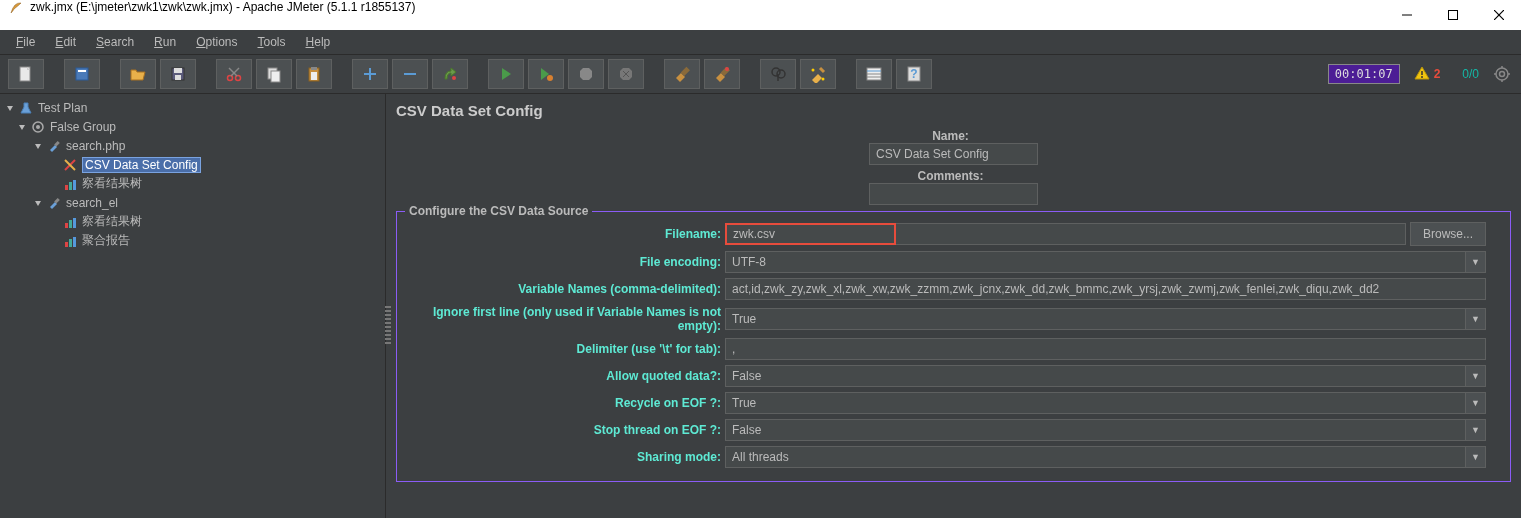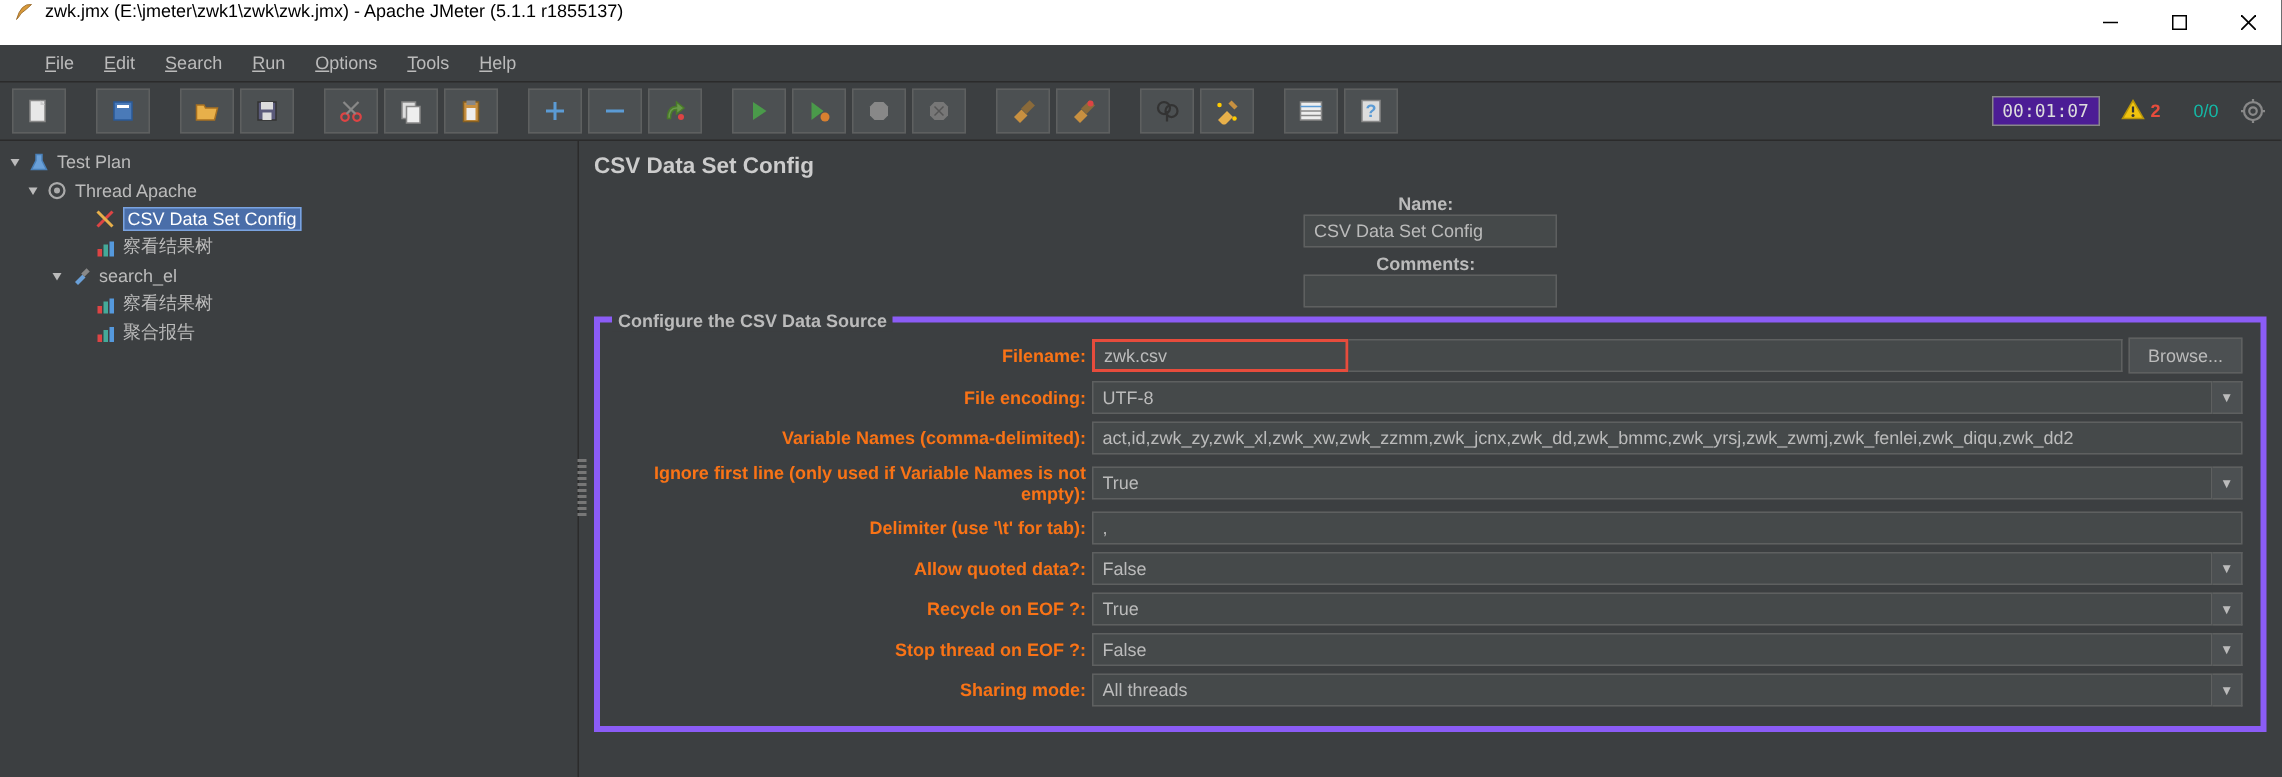--- a/index.html
+++ b/index.html
@@ -4,21 +4,21 @@
 <style>
 * { margin: 0; padding: 0; box-sizing: border-box; font-family: Tahoma, Arial, sans-serif; font-size: 12px; }
 html, body { width: 1521px; height: 518px; background: #3c3f41; color: #bbbbbb; overflow: hidden; }
 
 .titlebar { height: 30px; background: #ffffff; display: flex; padding: 0 8px; color: #000; }
 .titlebar .feather { width: 16px; height: 16px; margin-right: 6px; }
 .titlebar .title-text { flex: 1; font-size: 12px; }
 .titlebar .win-btns { display: flex; gap: 18px; align-items: center; }
 .titlebar .win-btn { width: 28px; height: 20px; display: flex; align-items: center; justify-content: center; cursor: default; }
 
-.menubar { height: 24px; background: #3c3f41; display: flex; align-items: center; padding: 0 22px; gap: 4px; }
+.menubar { height: 24px; background: #3c3f41; display: flex; align-items: center; padding: 0 8px; gap: 4px; }
 .menubar .menu-item { padding: 3px 8px; color: #bbbbbb; cursor: default; }
 .menubar .menu-item .ul { text-decoration: underline; }
 
 .toolbar { height: 40px; background: #3c3f41; border-top: 1px solid #2b2b2b; border-bottom: 1px solid #2b2b2b; display: flex; align-items: center; padding: 0 8px; gap: 4px; }
 .toolbar .tbtn { width: 36px; height: 30px; background: #4c5052; border: 1px solid #5e6060; display: flex; align-items: center; justify-content: center; cursor: default; }
 .toolbar .sep { width: 12px; }
 .toolbar .spacer { flex: 1; }
 .toolbar .timer { background: #4c1d95; border: 1px solid #888; padding: 2px 6px; color: #ddd; font-family: monospace; font-size: 12px; }
 .toolbar .warn-group { display: flex; align-items: center; gap: 4px; margin: 0 10px; }
 .toolbar .warn-count { color: #e74c3c; font-weight: bold; }
@@ -37,24 +37,24 @@
 .indent1 { padding-left: 16px; }
 .indent2 { padding-left: 32px; }
 .indent3 { padding-left: 48px; }
 
 .main-panel { flex: 1; background: #3c3f41; padding: 8px 10px; overflow: hidden; }
 .main-title { font-size: 15px; font-weight: bold; color: #cccccc; margin-bottom: 10px; }
 .form-row { display: flex; align-items: center; margin-bottom: 4px; flex-direction: column; }
 .form-row .flabel { color: #bbbbbb; font-weight: bold; margin-right: 6px; }
 .form-row .finput { flex: 1; background: #45494a; border: 1px solid #5e6060; color: #bbbbbb; padding: 3px 6px; height: 22px; }
 
-.fieldset { border: 4px solid #8b5cf6; margin-top: 6px; padding: 10px 12px 8px 8px; position: relative; }
+.fieldset { border: 1px solid #8b5cf6; margin-top: 6px; padding: 10px 24px 8px 8px; position: relative; }
 .fieldset .legend { position: absolute; top: -8px; left: 8px; background: #3c3f41; padding: 0 4px; color: #bbbbbb; font-weight: bold; }
 .cfg-row { display: flex; align-items: center; margin-bottom: 5px; }
-.cfg-row .clabel { width: 320px; text-align: right; color: #f97316; font-weight: bold; padding-right: 4px; }
+.cfg-row .clabel { width: 320px; text-align: right; color: #5eead4; font-weight: bold; padding-right: 4px; }
 .cfg-row .cinput { flex: 1; background: #45494a; border: 1px solid #5e6060; color: #bbbbbb; padding: 3px 6px; height: 22px; }
 .cfg-row .cinput.highlight { border: 2px solid #e74c3c; }
 .cfg-row .cbtn { width: 76px; height: 24px; background: #4c5052; border: 1px solid #5e6060; color: #bbbbbb; margin-left: 4px; display: flex; align-items: center; justify-content: center; cursor: default; }
 .cfg-row .cselect { flex: 1; display: flex; }
 .cfg-row .cselect .cinput { flex: 1; }
 .cfg-row .cselect .darrow { width: 20px; height: 22px; background: #4c5052; border: 1px solid #5e6060; border-left: none; display: flex; align-items: center; justify-content: center; color: #bbb; font-size: 9px; }
 </style>
 </head>
 <body>
 
@@ -278,55 +278,69 @@
           <svg width="10" height="10">
             <path d="M2 3 L8 3 L5 8 Z" fill="#bbb"></path>
           </svg>
         </span>
       <span class="icon">
           <svg width="14" height="14">
             <circle cx="7" cy="7" r="5" fill="none" stroke="#aaa" stroke-width="1.5"></circle>
             <circle cx="7" cy="7" r="2" fill="#aaa"></circle>
           </svg>
         </span>
-      <span class="label">Thread Apache</span>
-    </div>
-    <div class="tree-row indent3 selected">
-      <span class="twisty"></span>
-      <span class="icon">
-          <svg width="14" height="14">
-            <line x1="2" y1="12" x2="12" y2="2" stroke="#d44" stroke-width="2"></line>
-            <line x1="2" y1="2" x2="12" y2="12" stroke="#e8b04a" stroke-width="2"></line>
-          </svg>
-        </span>
-      <span class="label">CSV Data Set Config</span>
-    </div>
-    <div class="tree-row indent3">
-      <span class="twisty"></span>
-      <span class="icon">
-          <svg width="14" height="14">
-            <rect x="2" y="8" width="3" height="5" fill="#d44"></rect>
-            <rect x="6" y="5" width="3" height="8" fill="#4a9"></rect>
-            <rect x="10" y="3" width="3" height="10" fill="#59d"></rect>
-          </svg>
-        </span>
-      <span class="label">察看结果树</span>
+      <span class="label">False Group</span>
     </div>
     <div class="tree-row indent2">
       <span class="twisty">
           <svg width="10" height="10">
             <path d="M2 3 L8 3 L5 8 Z" fill="#bbb"></path>
           </svg>
         </span>
       <span class="icon">
           <svg width="14" height="14">
             <path d="M3 11 L8 6 L10 8 L5 13 Z" fill="#6aa0d8"></path>
             <rect x="9" y="2" width="3" height="5" fill="#888" transform="rotate(45 10 4)"></rect>
           </svg>
         </span>
+      <span class="label">search.php</span>
+    </div>
+    <div class="tree-row indent3 selected">
+      <span class="twisty"></span>
+      <span class="icon">
+          <svg width="14" height="14">
+            <line x1="2" y1="12" x2="12" y2="2" stroke="#d44" stroke-width="2"></line>
+            <line x1="2" y1="2" x2="12" y2="12" stroke="#e8b04a" stroke-width="2"></line>
+          </svg>
+        </span>
+      <span class="label">CSV Data Set Config</span>
+    </div>
+    <div class="tree-row indent3">
+      <span class="twisty"></span>
+      <span class="icon">
+          <svg width="14" height="14">
+            <rect x="2" y="8" width="3" height="5" fill="#d44"></rect>
+            <rect x="6" y="5" width="3" height="8" fill="#4a9"></rect>
+            <rect x="10" y="3" width="3" height="10" fill="#59d"></rect>
+          </svg>
+        </span>
+      <span class="label">察看结果树</span>
+    </div>
+    <div class="tree-row indent2">
+      <span class="twisty">
+          <svg width="10" height="10">
+            <path d="M2 3 L8 3 L5 8 Z" fill="#bbb"></path>
+          </svg>
+        </span>
+      <span class="icon">
+          <svg width="14" height="14">
+            <path d="M3 11 L8 6 L10 8 L5 13 Z" fill="#6aa0d8"></path>
+            <rect x="9" y="2" width="3" height="5" fill="#888" transform="rotate(45 10 4)"></rect>
+          </svg>
+        </span>
       <span class="label">search_el</span>
     </div>
     <div class="tree-row indent3">
       <span class="twisty"></span>
       <span class="icon">
           <svg width="14" height="14">
             <rect x="2" y="8" width="3" height="5" fill="#d44"></rect>
             <rect x="6" y="5" width="3" height="8" fill="#4a9"></rect>
             <rect x="10" y="3" width="3" height="10" fill="#59d"></rect>
           </svg>

